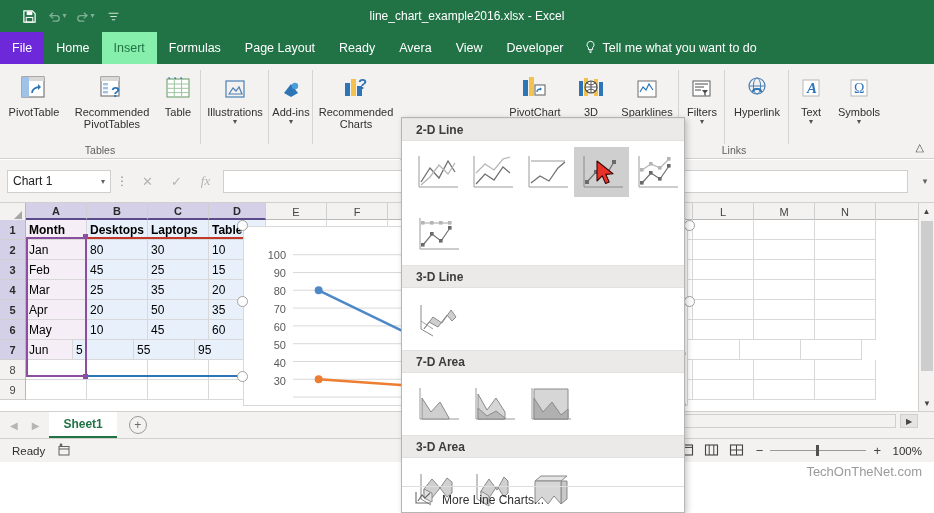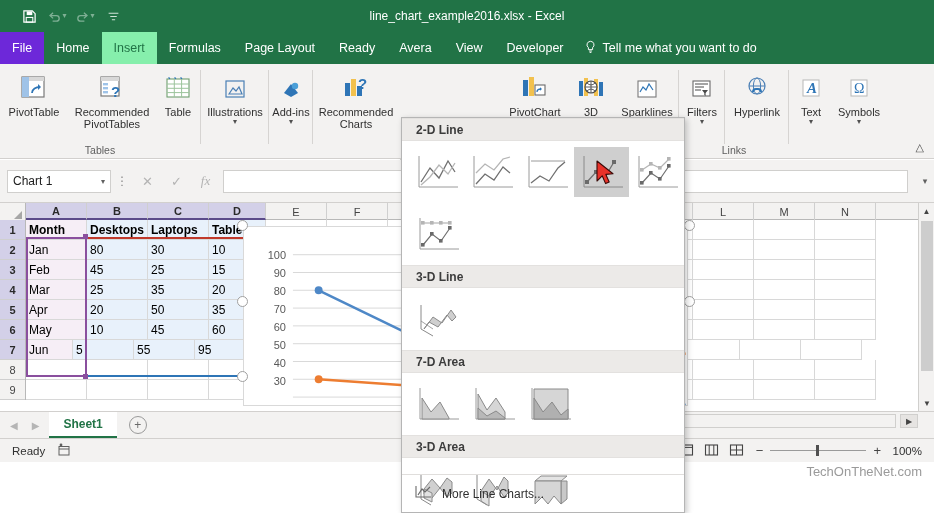--- a/index.html
+++ b/index.html
@@ -313,21 +313,21 @@
   }
   .menu-row {
     display: flex; align-items: center; padding: 6px 0 6px 8px; gap: 0px;
   }
   .mitem {
     width: 56px; height: 50px;
     display: flex; align-items: center; justify-content: center;
   }
   .mitem.sel { background: #cfcfcf; }
   .menu-footer {
-    position: absolute; left: 0; bottom: 0; width: 100%; height: 38px;
+    position: absolute; left: 0; bottom: 0; width: 100%; height: 26px;
     border-top: 1px solid #e0dedc;
     display: flex; align-items: center; gap: 10px; padding-left: 12px;
     font-size: 12px; color: #303030;
   }
   .cursor-arrow { position: absolute; z-index: 120; pointer-events: none; }
 </style>
 </head>
 <body>
 
 <div id="app">

